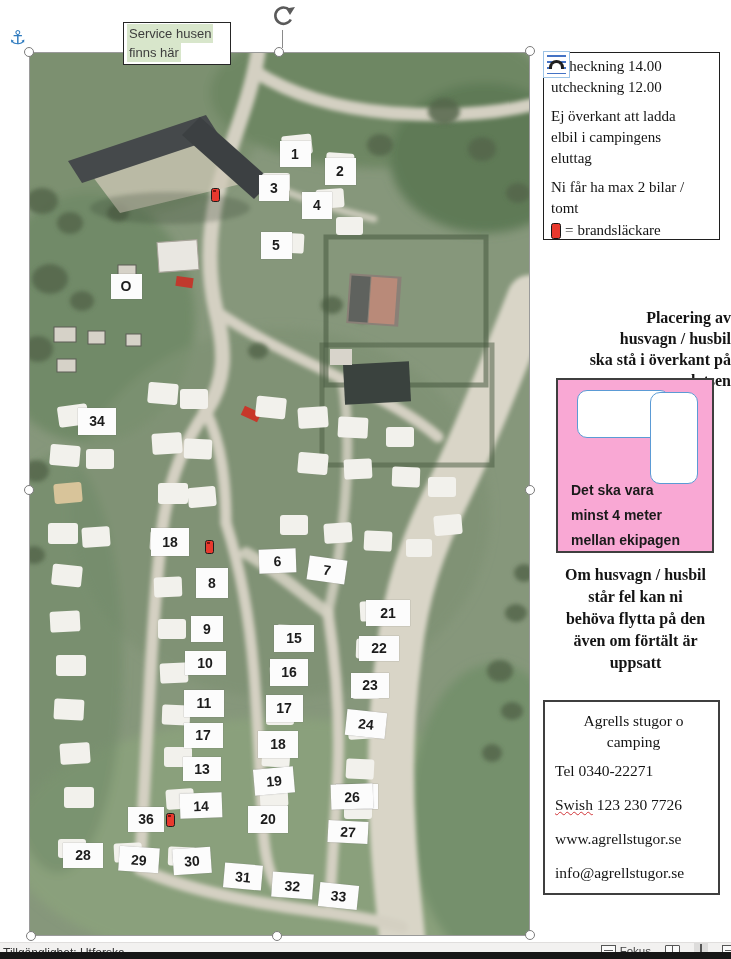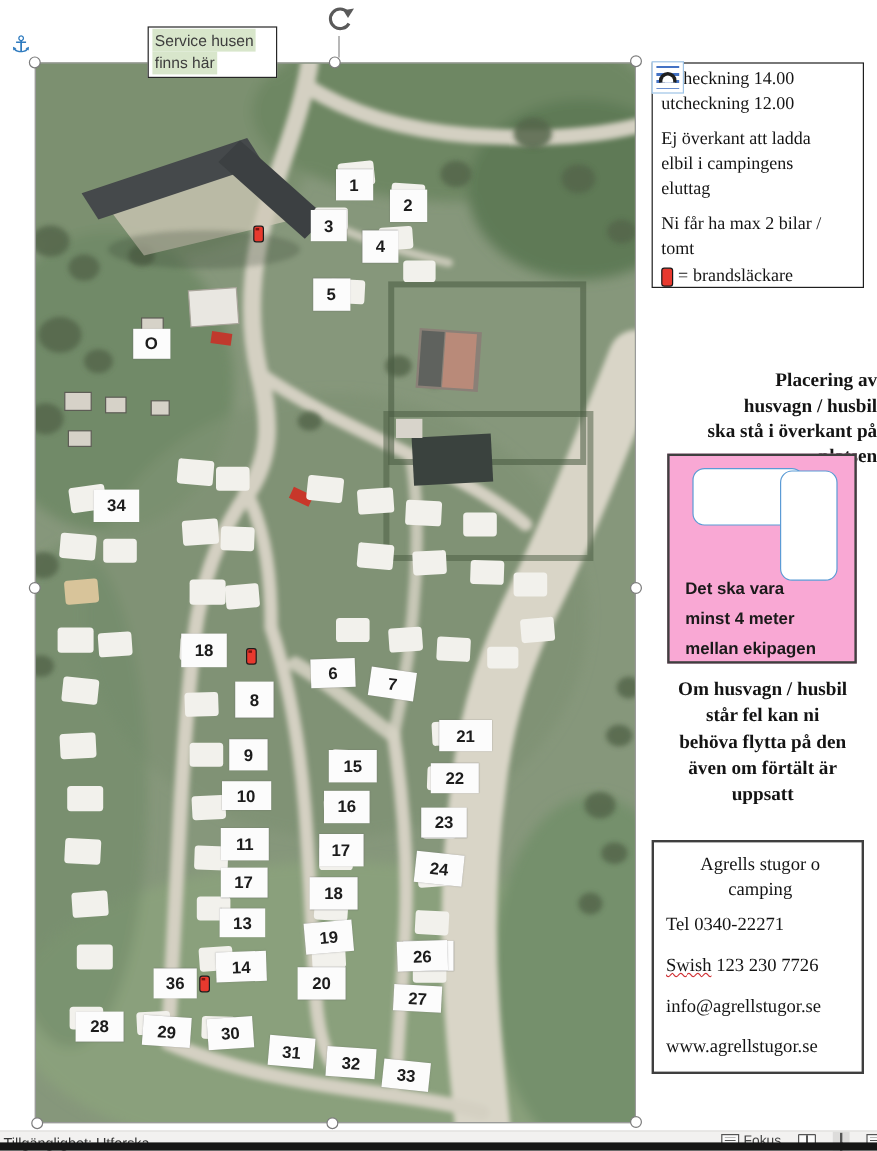--- a/index.html
+++ b/index.html
@@ -364,22 +364,22 @@
 står fel kan ni
 behöva flytta på den
 även om förtält är
 uppsatt</div>
 
 <div class="contact-box">
   <div class="contact-name">Agrells stugor o
 camping</div>
   <div class="contact-row">Tel 0340-22271</div>
   <div class="contact-row"><span class="squiggle">Swish</span><span> 123 230 7726</span></div>
+  <div class="contact-row">www.agrellstugor.se</div>
   <div class="contact-row">info@agrellstugor.se</div>
-  <div class="contact-row">www.agrellstugor.se</div>
 </div>
 
 <div class="statusbar">
   <span class="status-left">Tillgänglighet: Utforska</span>
   <div class="status-icons">
     <span class="focus-group">
       <span class="vicon lines"></span>
       <span>Fokus</span>
     </span>
     <span class="vicon book"></span>

